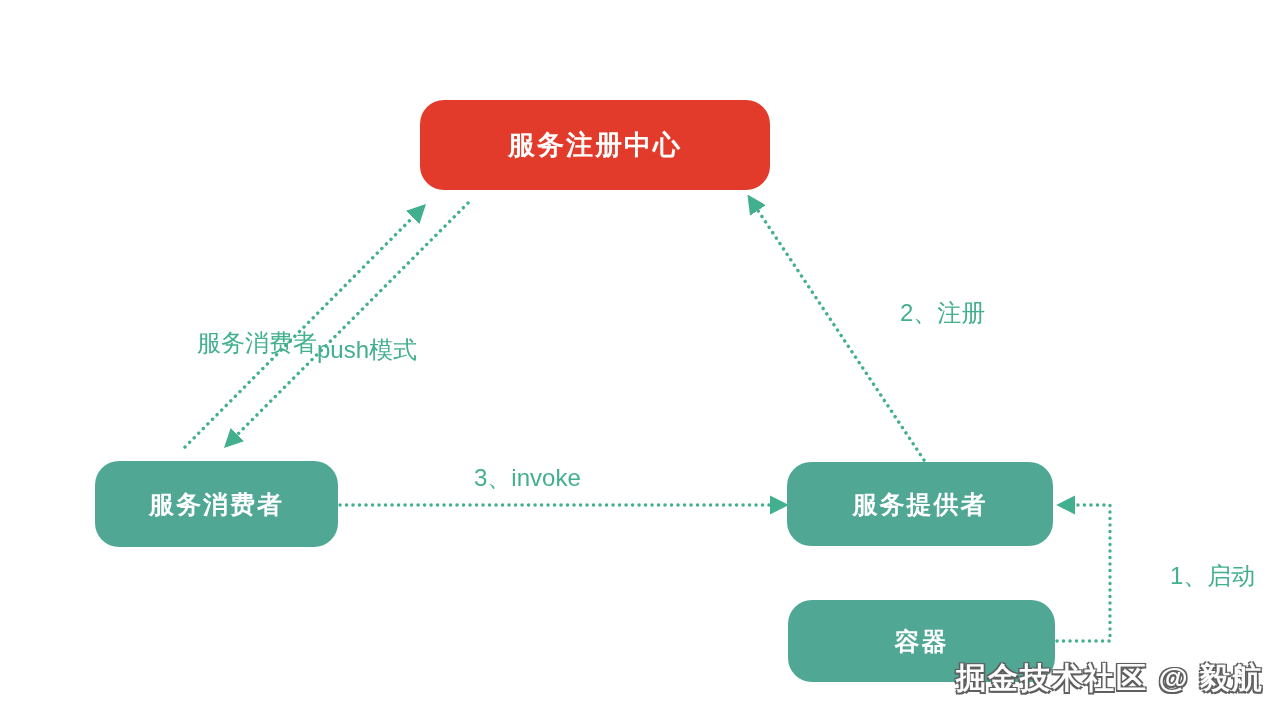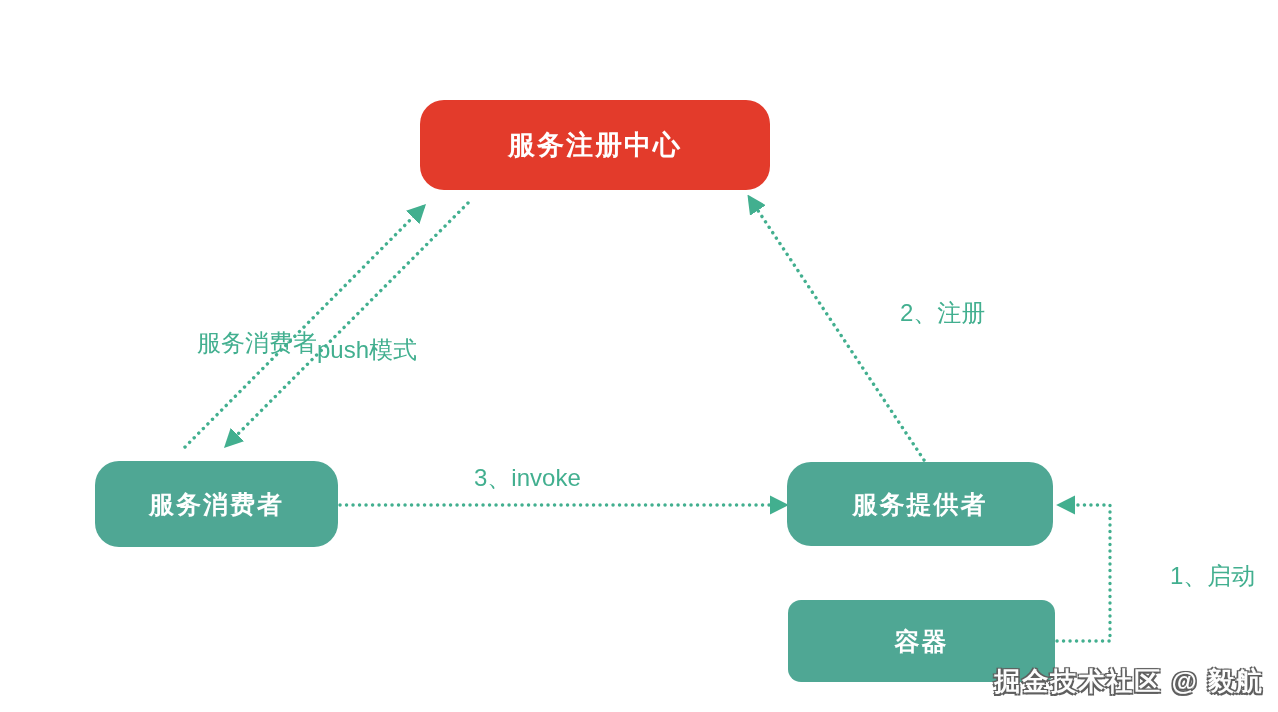--- a/index.html
+++ b/index.html
@@ -42,41 +42,41 @@
     justify-content: center;
     border-radius: 24px;
     color: #fff;
     font-weight: bold;
     letter-spacing: 2px;
     font-size: 27px;
   }
   .node-registry  { left: 420px; top: 100px; width: 350px; height: 90px; background: var(--color-registry); }
   .node-consumer  { left: 95px;  top: 461px; width: 243px; height: 86px; background: var(--color-node); font-size: 25px; }
   .node-provider  { left: 787px; top: 462px; width: 266px; height: 84px; background: var(--color-node); font-size: 25px; }
-  .node-container { left: 788px; top: 600px; width: 267px; height: 82px; background: var(--color-node); font-size: 25px; border-radius: 13px; }
+  .node-container { left: 788px; top: 600px; width: 267px; height: 82px; background: var(--color-node); font-size: 25px; }
 
   .edge-label {
     position: absolute;
     color: var(--color-edge);
     font-size: 24px;
     font-weight: 500;
     white-space: nowrap;
   }
   .label-fetch   { left: 333px;  top: 248px; font-size: 25px; }
   .label-pull    { left: 197px;  top: 327px; }
   .label-push    { left: 317px;  top: 334px; }
   .label-register{ left: 900px;  top: 297px; }
   .label-invoke  { left: 474px;  top: 462px; }
   .label-start   { left: 1170px; top: 560px; }
 
   .watermark {
     position: absolute;
     right: 14px;
     bottom: 13px;
-    font-size: 26px;
+    font-size: 30px;
     font-weight: bold;
     letter-spacing: 2px;
     color: #fdfdfd;
     text-shadow:
       -1.5px -1.5px 0 #5f5f5f,
        1.5px -1.5px 0 #5f5f5f,
       -1.5px  1.5px 0 #5f5f5f,
        1.5px  1.5px 0 #5f5f5f,
        0 0 2px #5f5f5f;
     white-space: nowrap;

